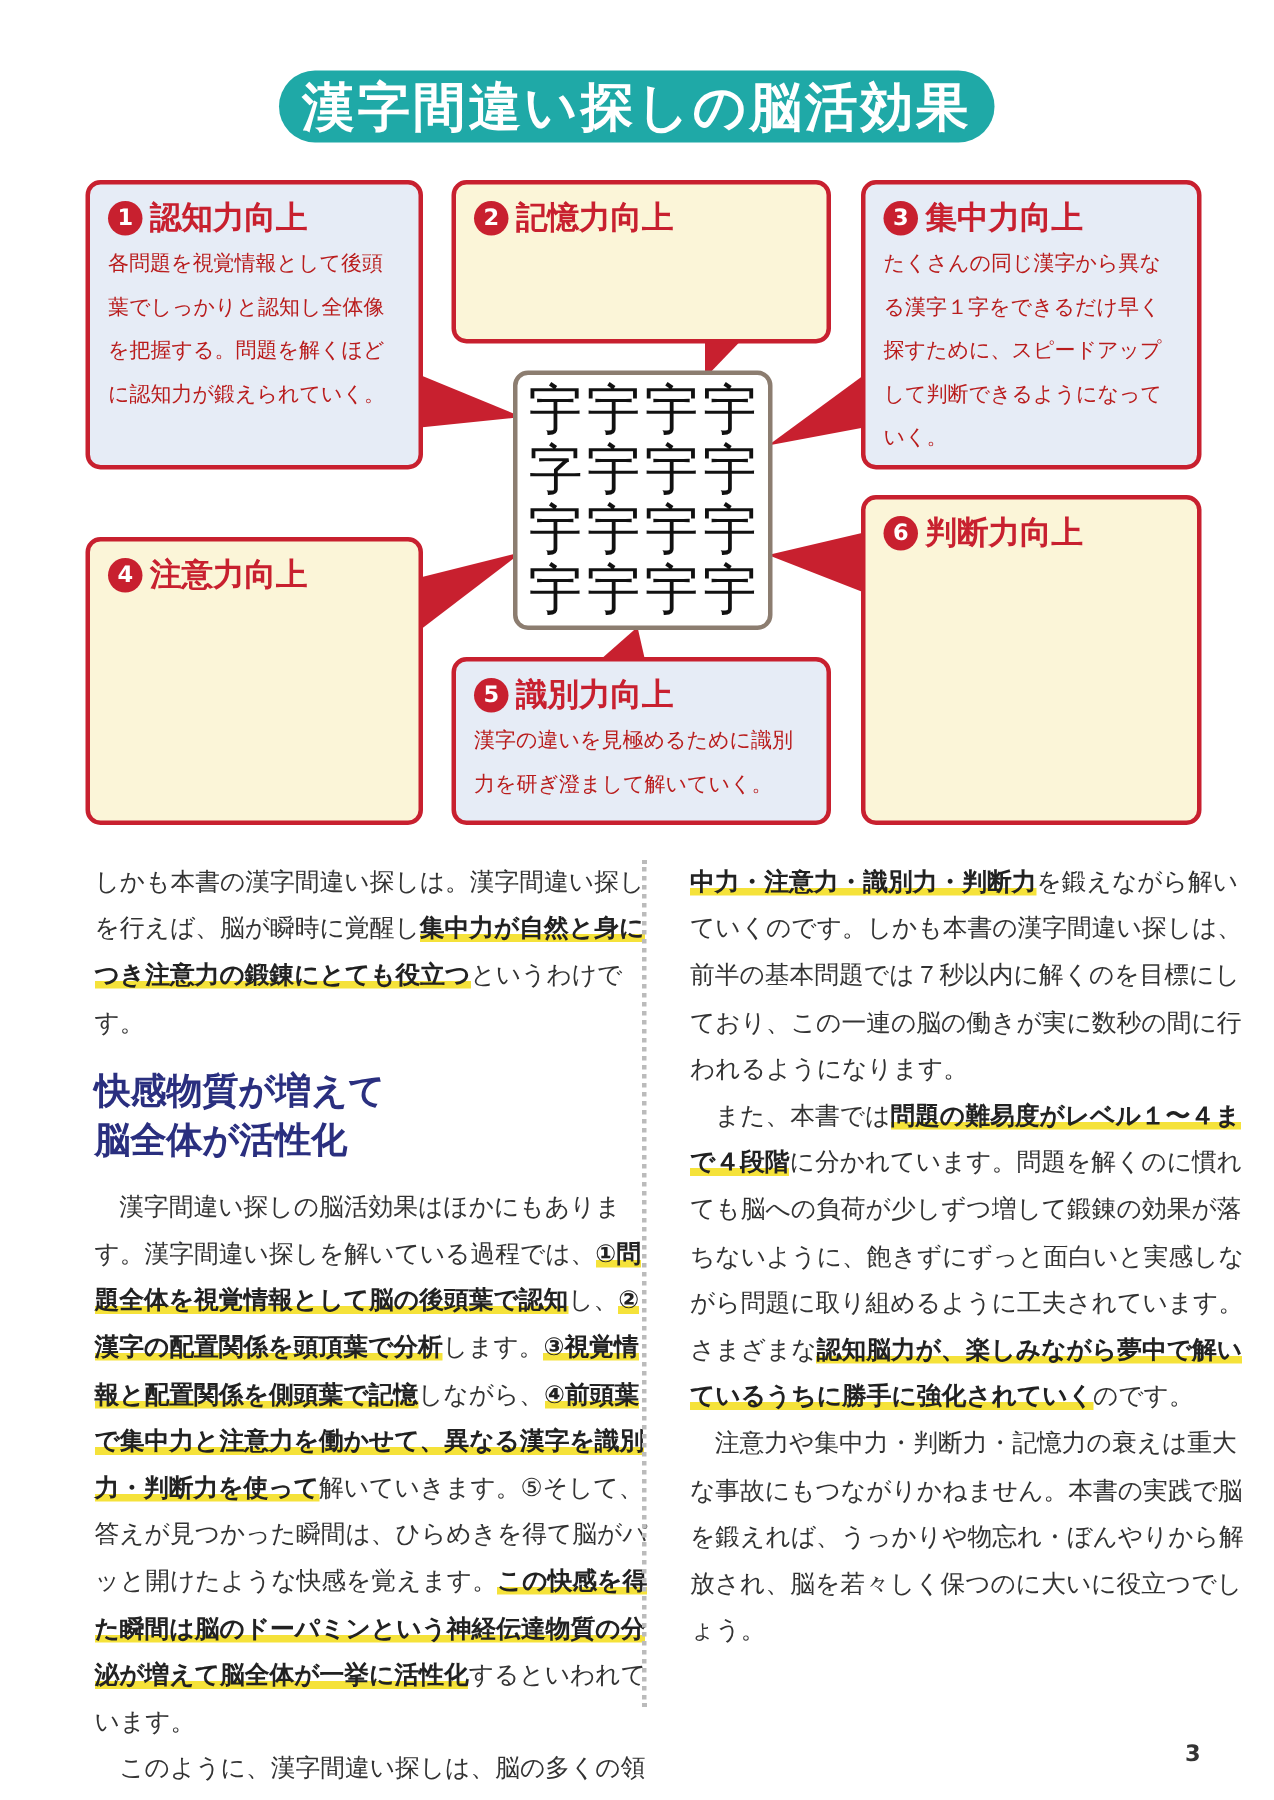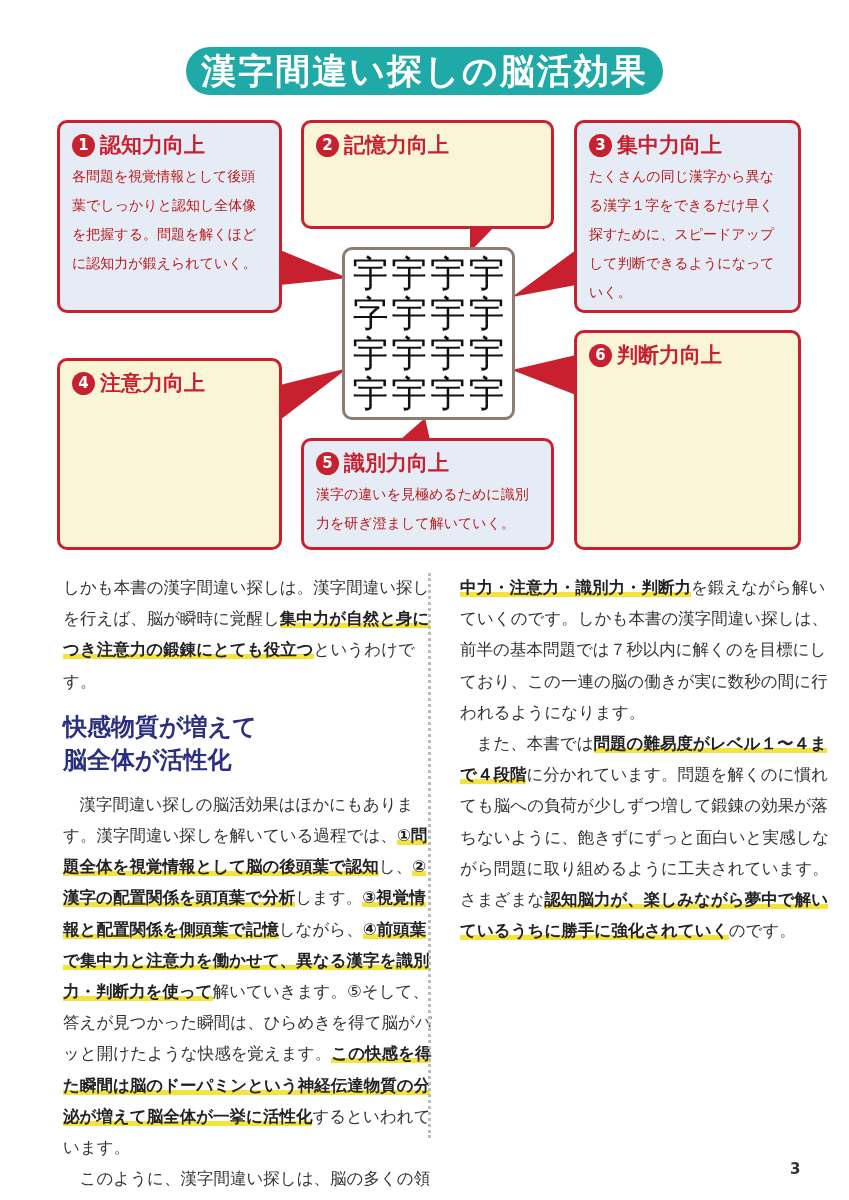--- a/index.html
+++ b/index.html
@@ -113,15 +113,16 @@
 脳全体が活性化</h2>
   <p class="indent"><span>漢字間違い探しの脳活効果はほかにもあります。漢字間違い探しを解いている過程では、</span><span class="hl">①問題全体を視覚情報として脳の後頭葉で認知</span><span>し、</span><span class="hl">②漢字の配置関係を頭頂葉で分析</span><span>します。</span><span class="hl">③視覚情報と配置関係を側頭葉で記憶</span><span>しながら、</span><span class="hl">④前頭葉で集中力と注意力を働かせて、異なる漢字を識別力・判断力を使って</span><span>解いていきます。⑤そして、答えが見つかった瞬間は、ひらめきを得て脳がパッと開けたような快感を覚えます。</span><span class="hl">この快感を得た瞬間は脳のドーパミンという神経伝達物質の分泌が増えて脳全体が一挙に活性化</span><span>するといわれています。</span></p>
   <p class="indent"><span>このように、漢字間違い探しは、脳の多くの領域を総合的に働かせて、</span><span class="hl">認知力・記憶力・集</span></p>
 </div>
 
 <div class="divider"></div>
 
 <div class="col" id="colR">
   <p><span class="hl">中力・注意力・識別力・判断力</span><span>を鍛えながら解いていくのです。しかも本書の漢字間違い探しは、前半の基本問題では７秒以内に解くのを目標にしており、この一連の脳の働きが実に数秒の間に行われるようになります。</span></p>
   <p class="indent"><span>また、本書では</span><span class="hl">問題の難易度がレベル１〜４まで４段階</span><span>に分かれています。問題を解くのに慣れても脳への負荷が少しずつ増して鍛錬の効果が落ちないように、飽きずにずっと面白いと実感しながら問題に取り組めるように工夫されています。さまざまな</span><span class="hl">認知脳力が、楽しみながら夢中で解いているうちに勝手に強化されていく</span><span>のです。</span></p>
+  <p class="indent">注意力や集中力・判断力・記憶力の衰えは重大な事故にもつながりかねません。本書の実践で脳を鍛えれば、うっかりや物忘れ・ぼんやりから解放され、脳を若々しく保つのに大いに役立つでしょう。</p>
 </div>
 
 <div class="page-num">3</div>
 
 </body></html>

